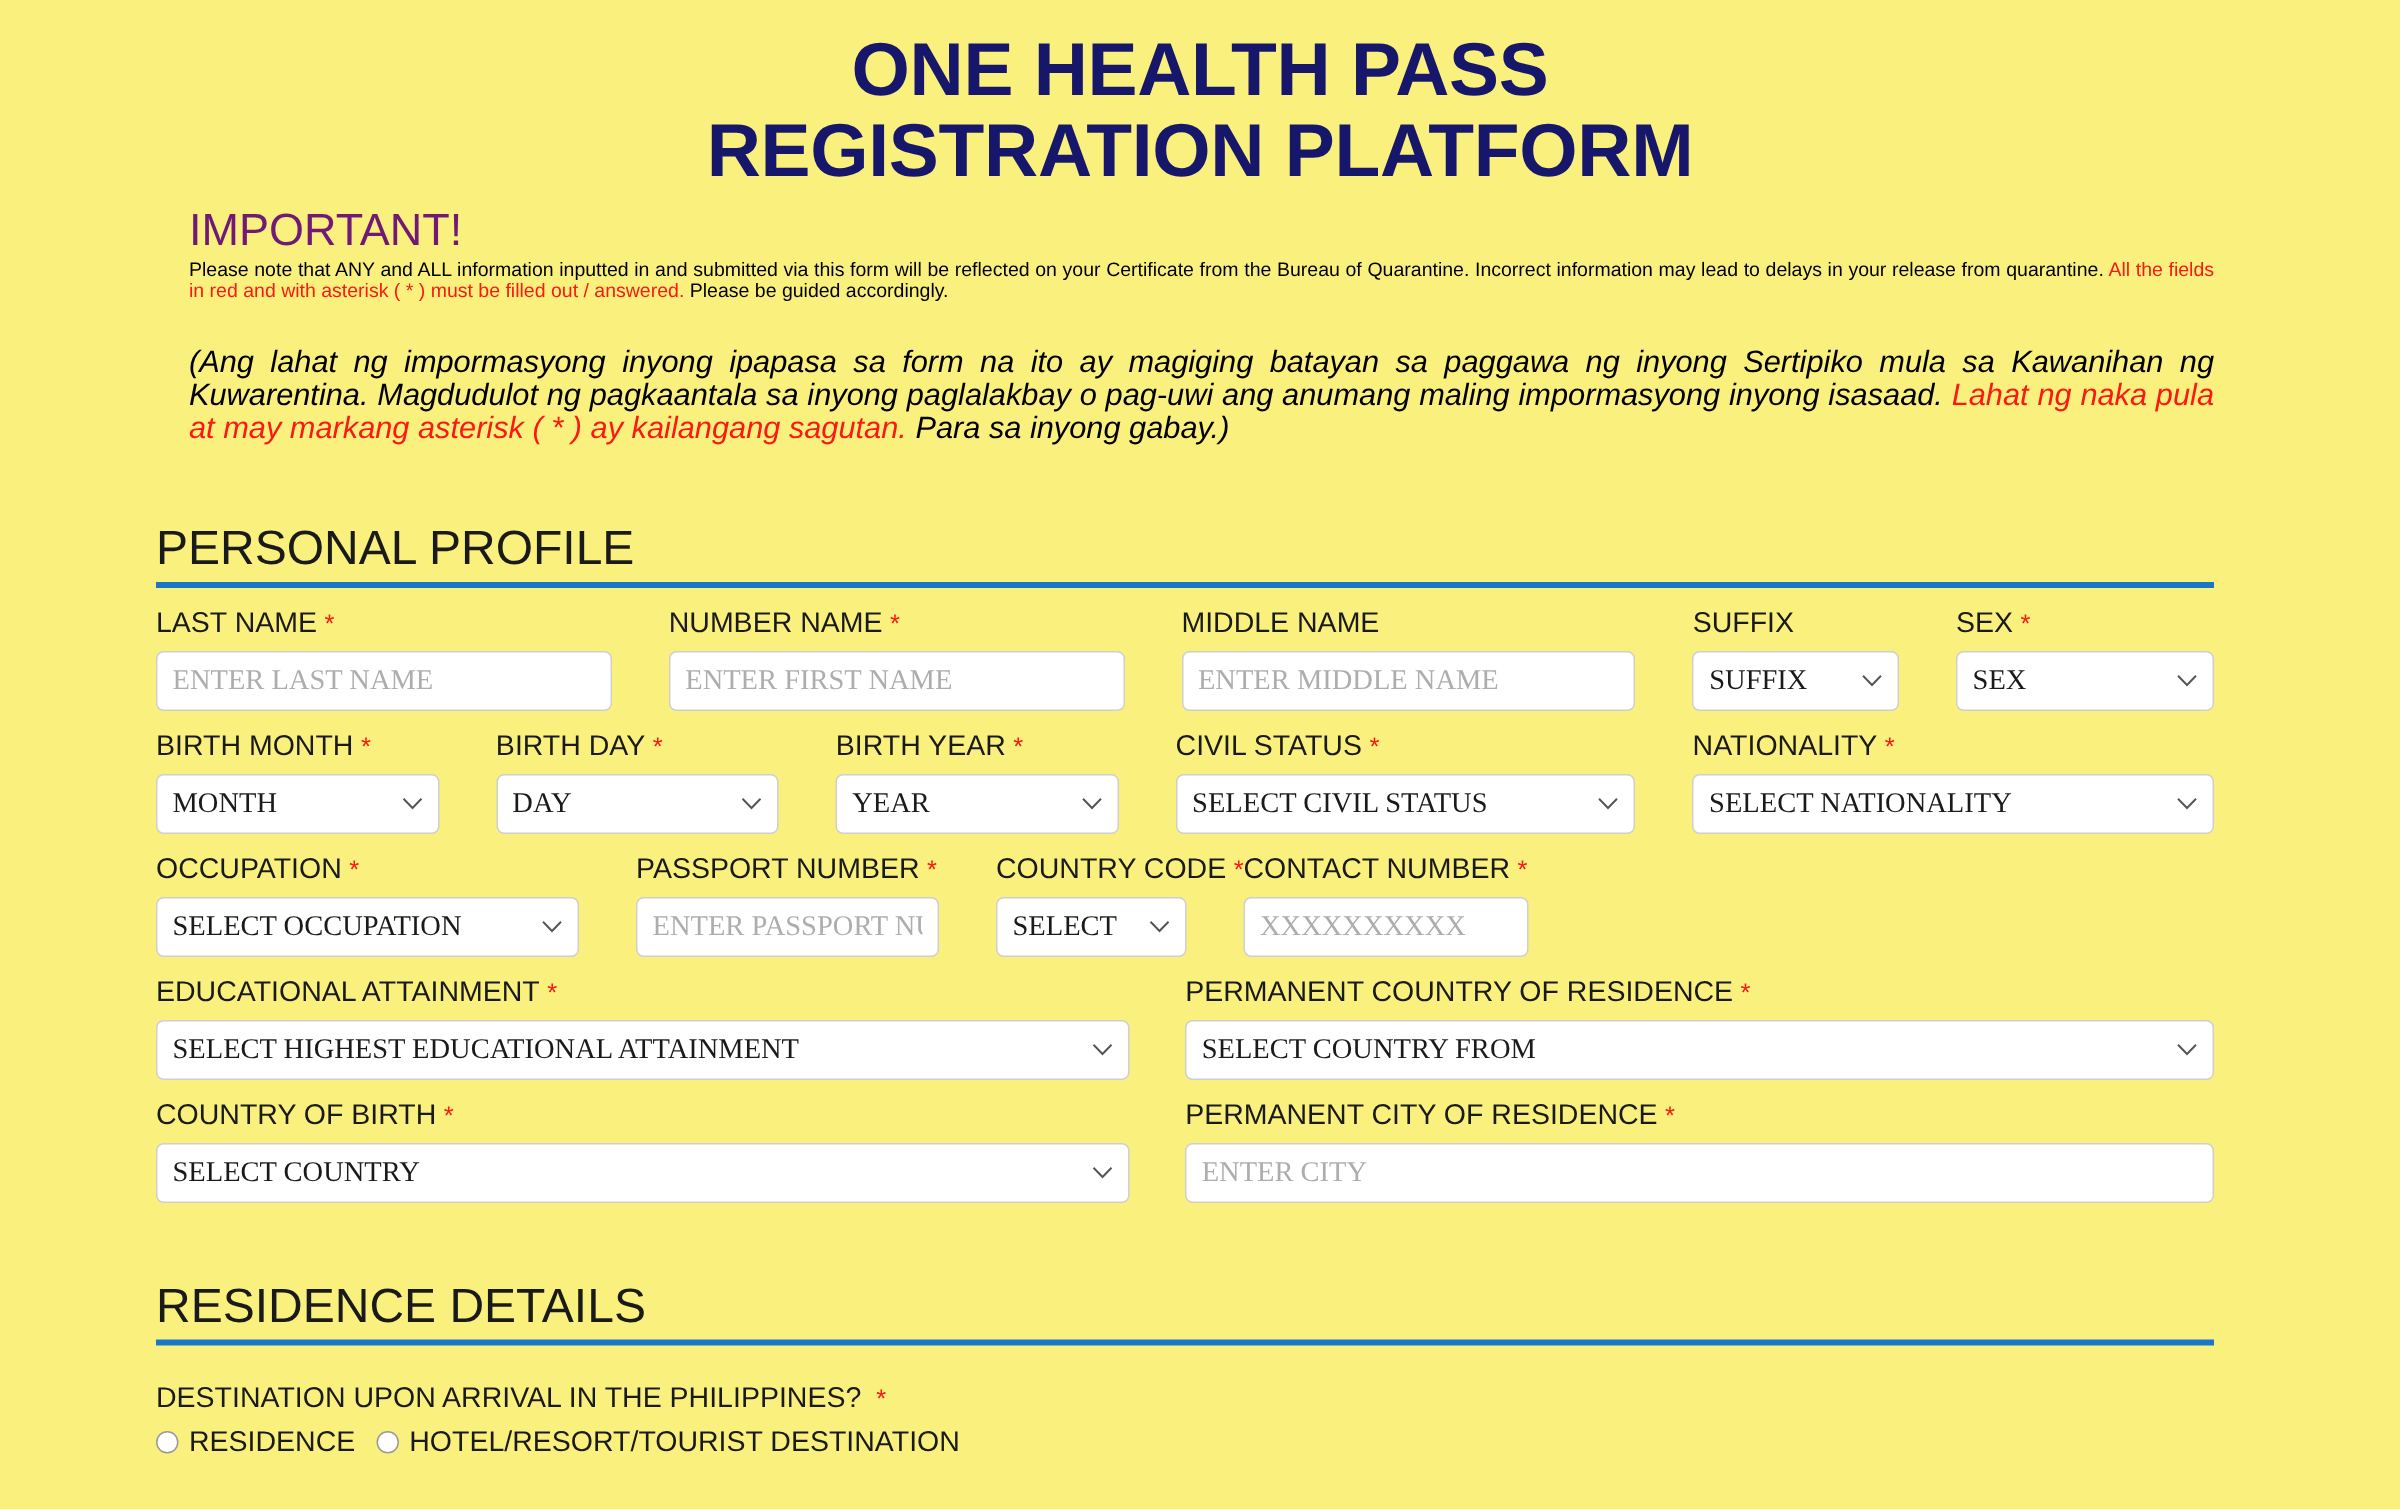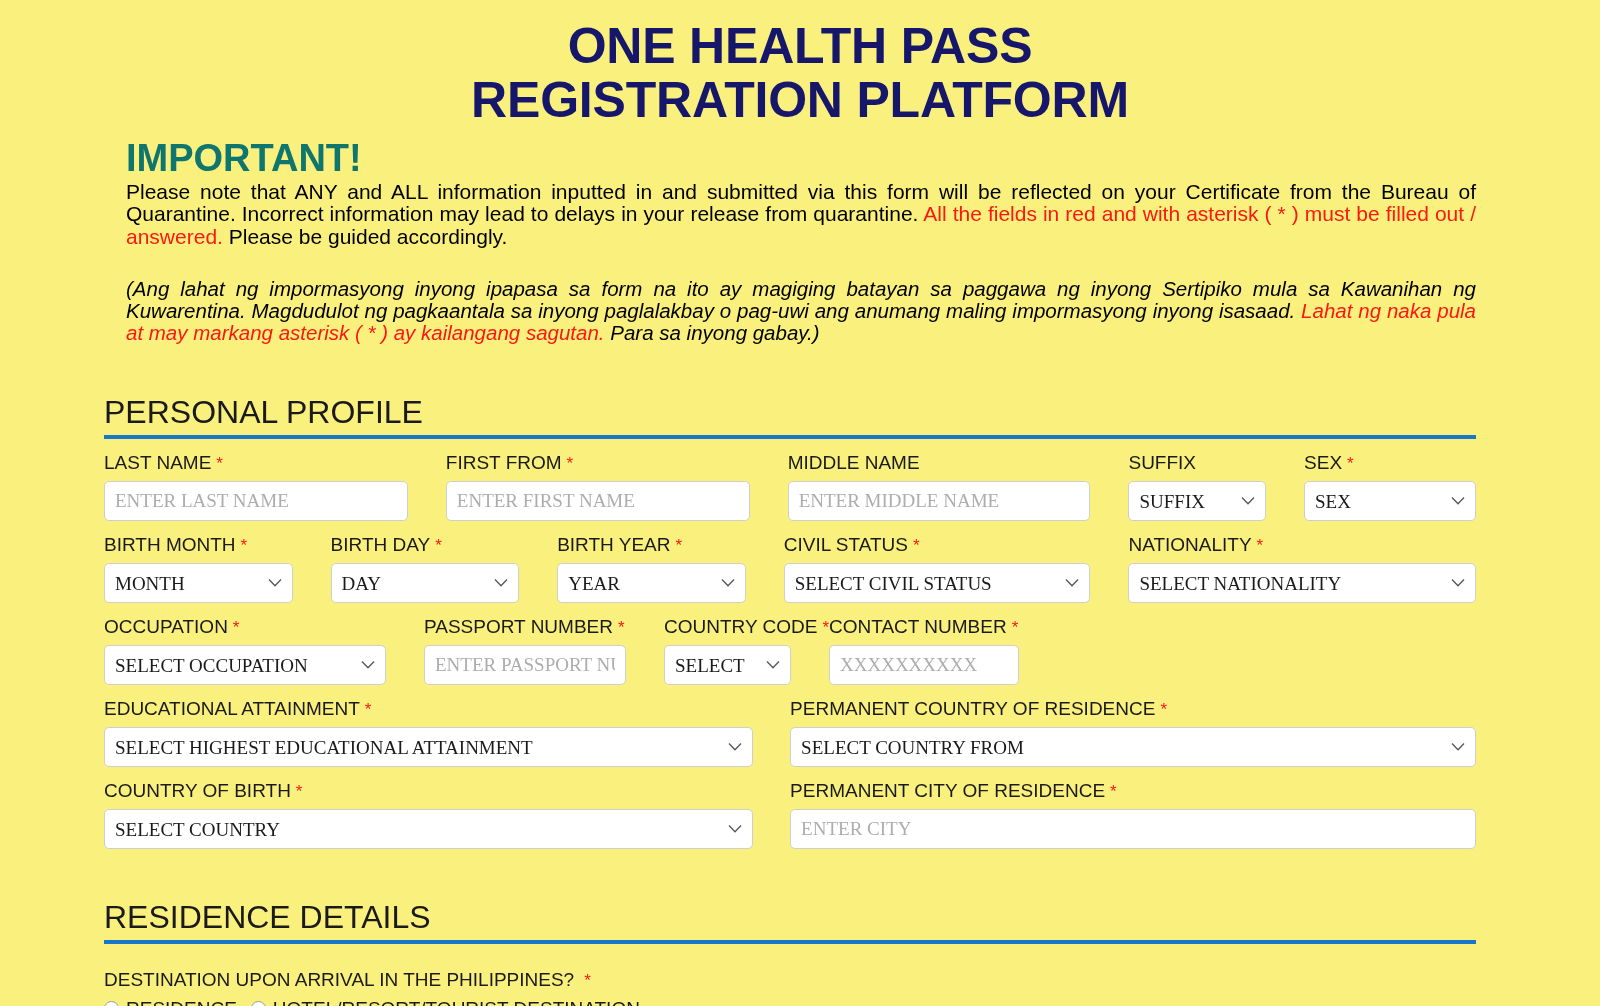--- a/index.html
+++ b/index.html
@@ -34,29 +34,29 @@
     line-height: 1.07;
     letter-spacing: -0.2px;
   }
 
   
   .notice {
     margin: 0 auto;
     padding: 0 108px 0 110px;
   }
   .important-heading {
-    color: #0f766e;
-    font-size: 38px;
-    font-weight: bold;
+    color: #701a75;
+    font-size: 30px;
+    font-weight: normal;
     line-height: 1.0;
     margin: 12px 0 4px 0;
   }
   .notice-para {
     color: #000000;
-    font-size: 21px;
+    font-size: 13px;
     line-height: 1.07;
     text-align: justify;
     text-justify: inter-word;
     margin: 0;
   }
   .notice-para .red { color: #fa1914; }
 
   .notice-fil {
     color: #000000;
     font-size: 20.5px;
@@ -252,21 +252,21 @@
     </div>
 
     <div class="row">
 
       <div class="field w-lastname">
         <div class="f-label"><span>LAST NAME</span><span class="ast">*</span></div>
         <input class="f-input" type="text" placeholder="ENTER LAST NAME" style="">
       </div>
 
       <div class="field w-firstname">
-        <div class="f-label"><span>FIRST FROM</span><span class="ast">*</span></div>
+        <div class="f-label"><span>NUMBER NAME</span><span class="ast">*</span></div>
         <input class="f-input" type="text" placeholder="ENTER FIRST NAME" style="">
       </div>
 
       <div class="field w-middlename">
         <div class="f-label"><span>MIDDLE NAME</span><span class="ast"></span></div>
         <input class="f-input" type="text" placeholder="ENTER MIDDLE NAME" style="">
       </div>
 
       <div class="field w-suffix">
         <div class="f-label"><span>SUFFIX</span><span class="ast"></span></div>

